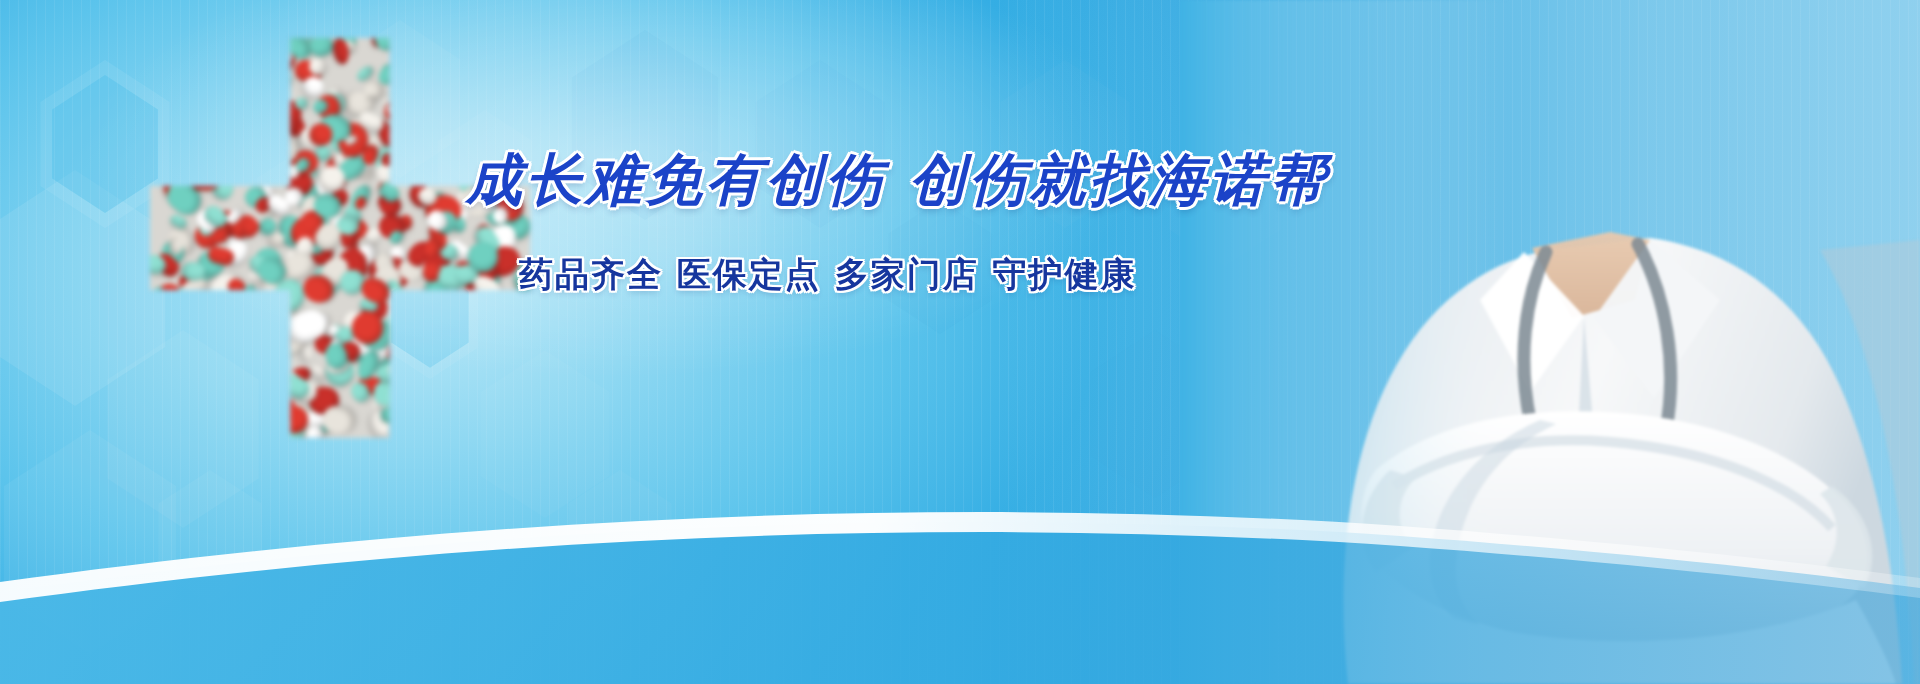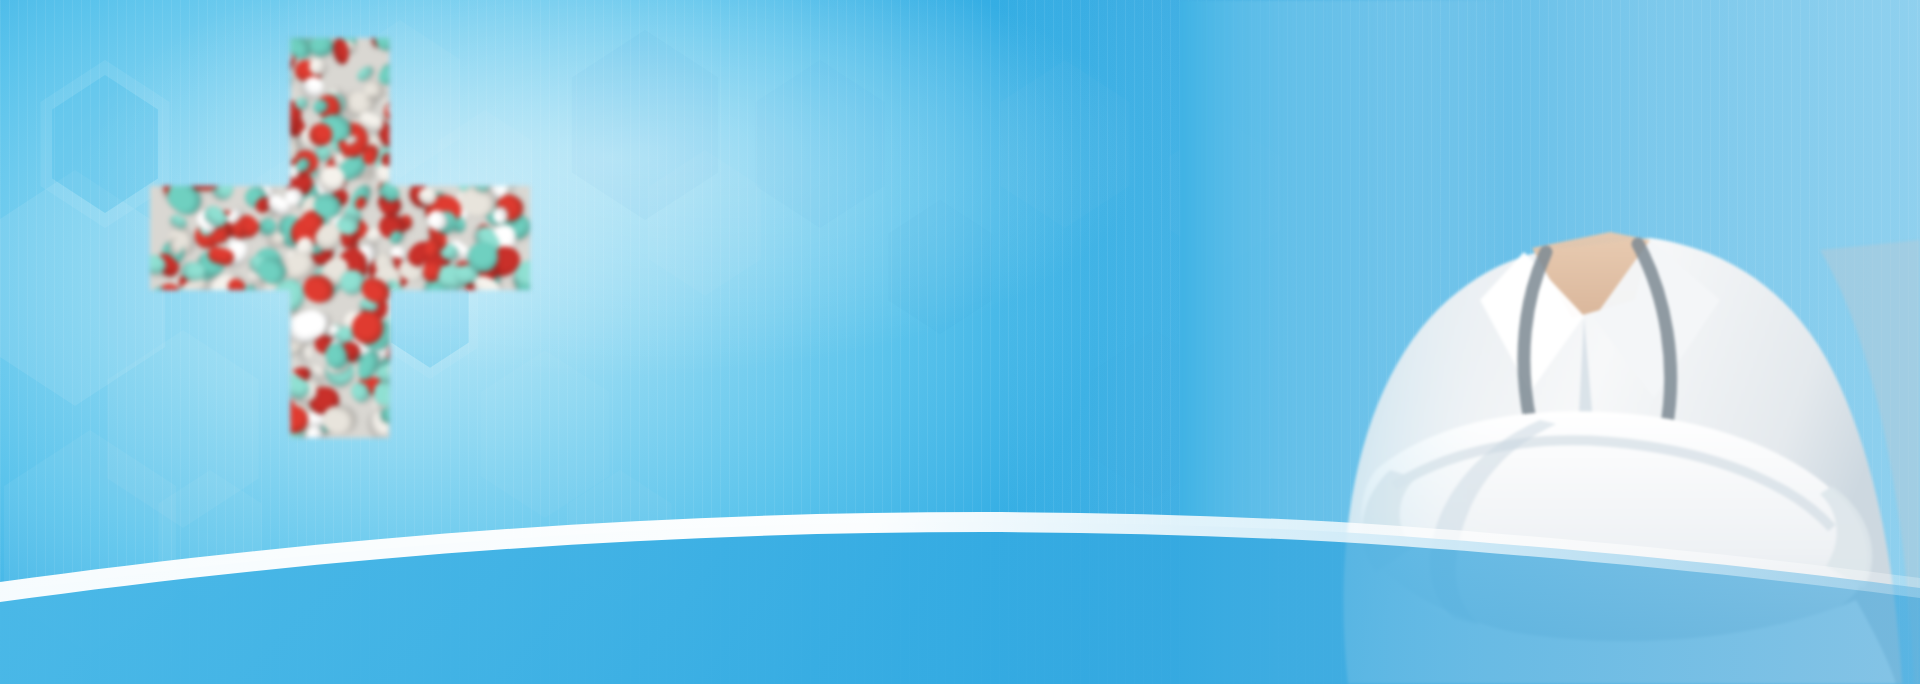--- a/index.html
+++ b/index.html
@@ -730,16 +730,18 @@
         <stop offset="0" stop-color="#4ab8e7" stop-opacity="0.95"></stop>
         <stop offset="0.5" stop-color="#35abe2" stop-opacity="0.9"></stop>
         <stop offset="1" stop-color="#2f9ed9" stop-opacity="0.55"></stop>
       </linearGradient>
     </defs>
     <path d="M0,208 C420,150 900,118 1400,152 C1620,168 1800,188 1920,204 L1920,300 L0,300 Z" fill="url(#swBelow)"></path>
     <path d="M0,198 C420,140 900,108 1400,142 C1620,158 1800,178 1920,194
              L1920,214 C1800,198 1620,178 1400,162 C900,128 420,160 0,218 Z" fill="url(#swG)"></path>
   </svg>
 
-
+  <div class="txt" id="headline">成长难免有创伤  创伤就找海诺帮</div>
+
+  <div class="txt" id="subhead">药品齐全  医保定点  多家门店  守护健康</div>
 
 
 </div>
 
 </body></html>

